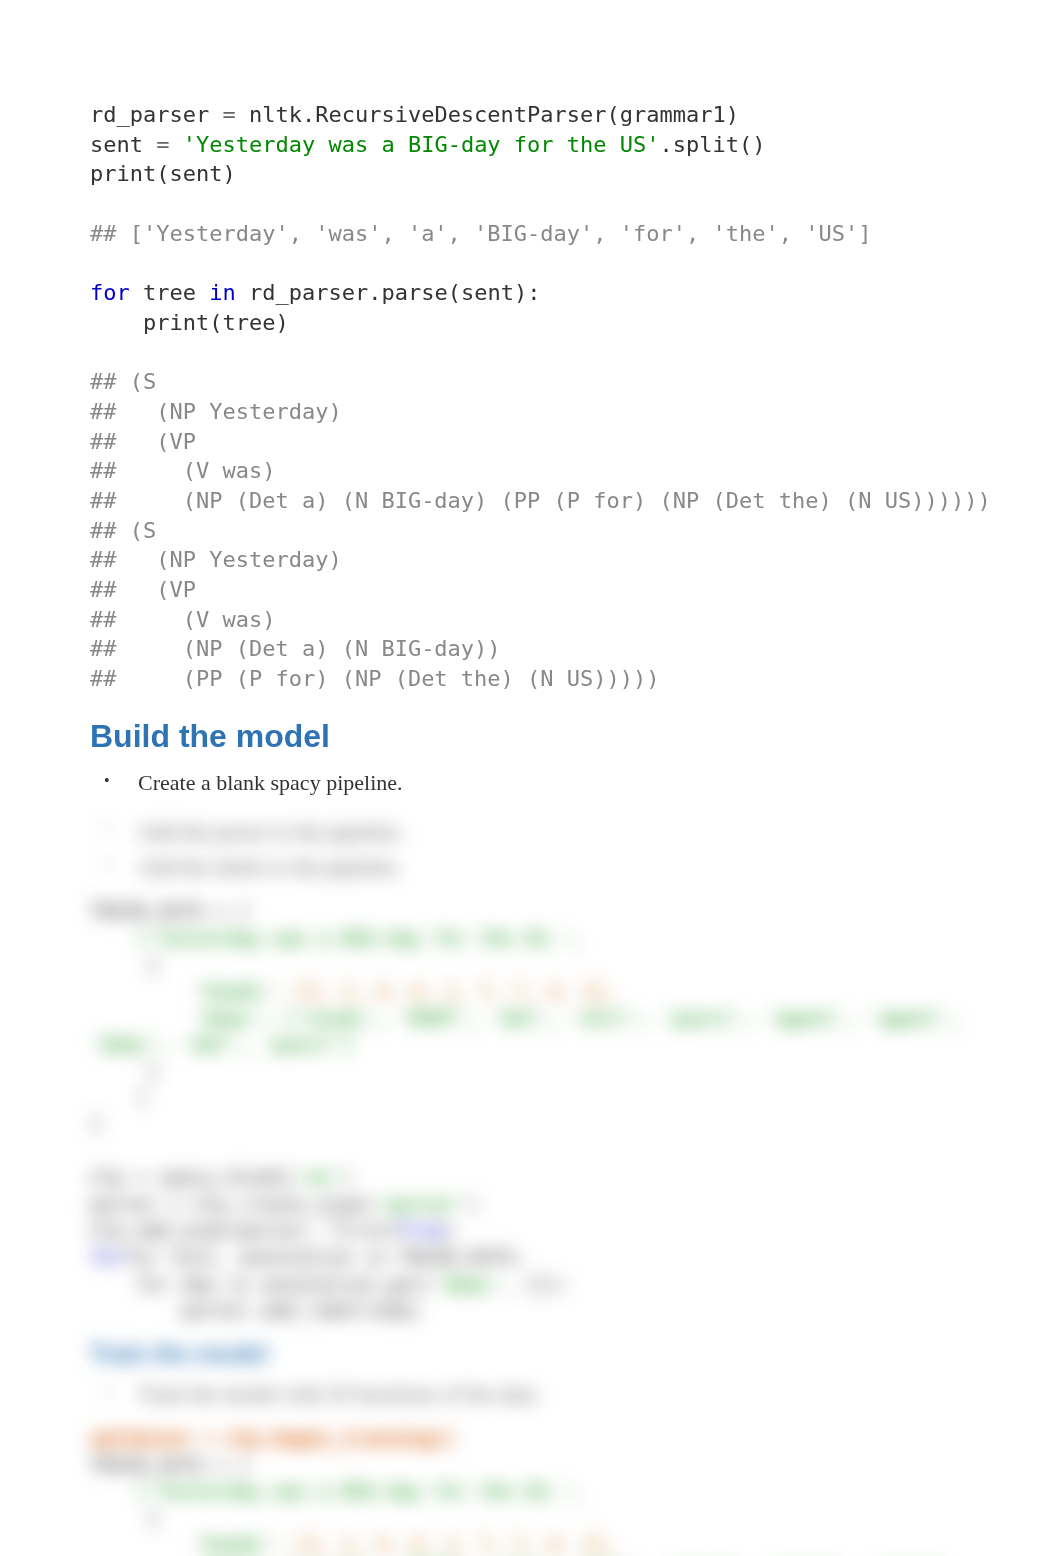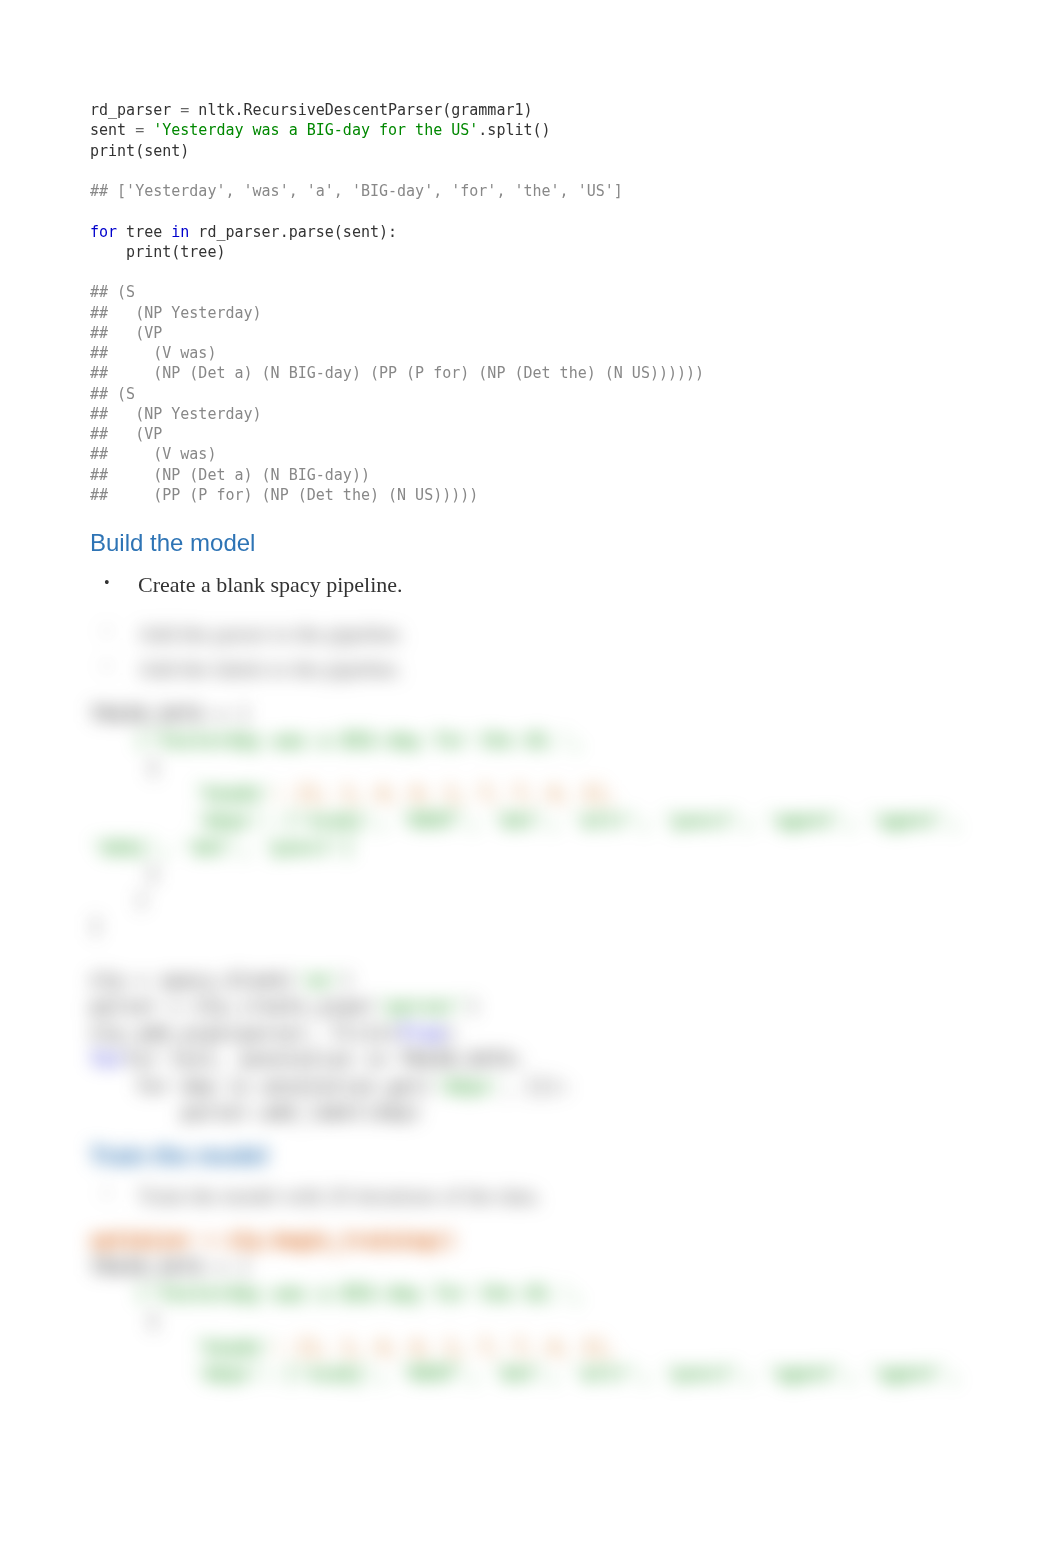--- a/index.html
+++ b/index.html
@@ -5,35 +5,35 @@
   * { margin: 0; padding: 0; box-sizing: border-box; }
   body {
     width: 1062px;
     background: #fff;
     font-family: Georgia, 'Times New Roman', serif;
     padding: 100px 90px 60px 90px;
     color: #333;
   }
   pre.code {
     font-family: 'DejaVu Sans Mono', Consolas, monospace;
-    font-size: 15px;
+    font-size: 22px;
     line-height: 1.35;
     white-space: pre;
     color: #333;
     margin-bottom: 24px;
   }
   .kw { color: #0000cc; }
   .str { color: #008800; }
   .cmt { color: #888; }
   .op { color: #666; }
   h2 {
     font-family: -apple-system, 'Segoe UI', Helvetica, Arial, sans-serif;
-    font-weight: 400;
+    font-weight: 700;
     color: #2e74b5;
-    font-size: 24px;
+    font-size: 32px;
     margin: 14px 0 10px 0;
   }
   ul.bullets {
     margin: 0 0 14px 0;
     padding: 0;
     list-style: none;
   }
   ul.bullets li {
     font-family: Georgia, 'Times New Roman', serif;
     font-size: 22px;

